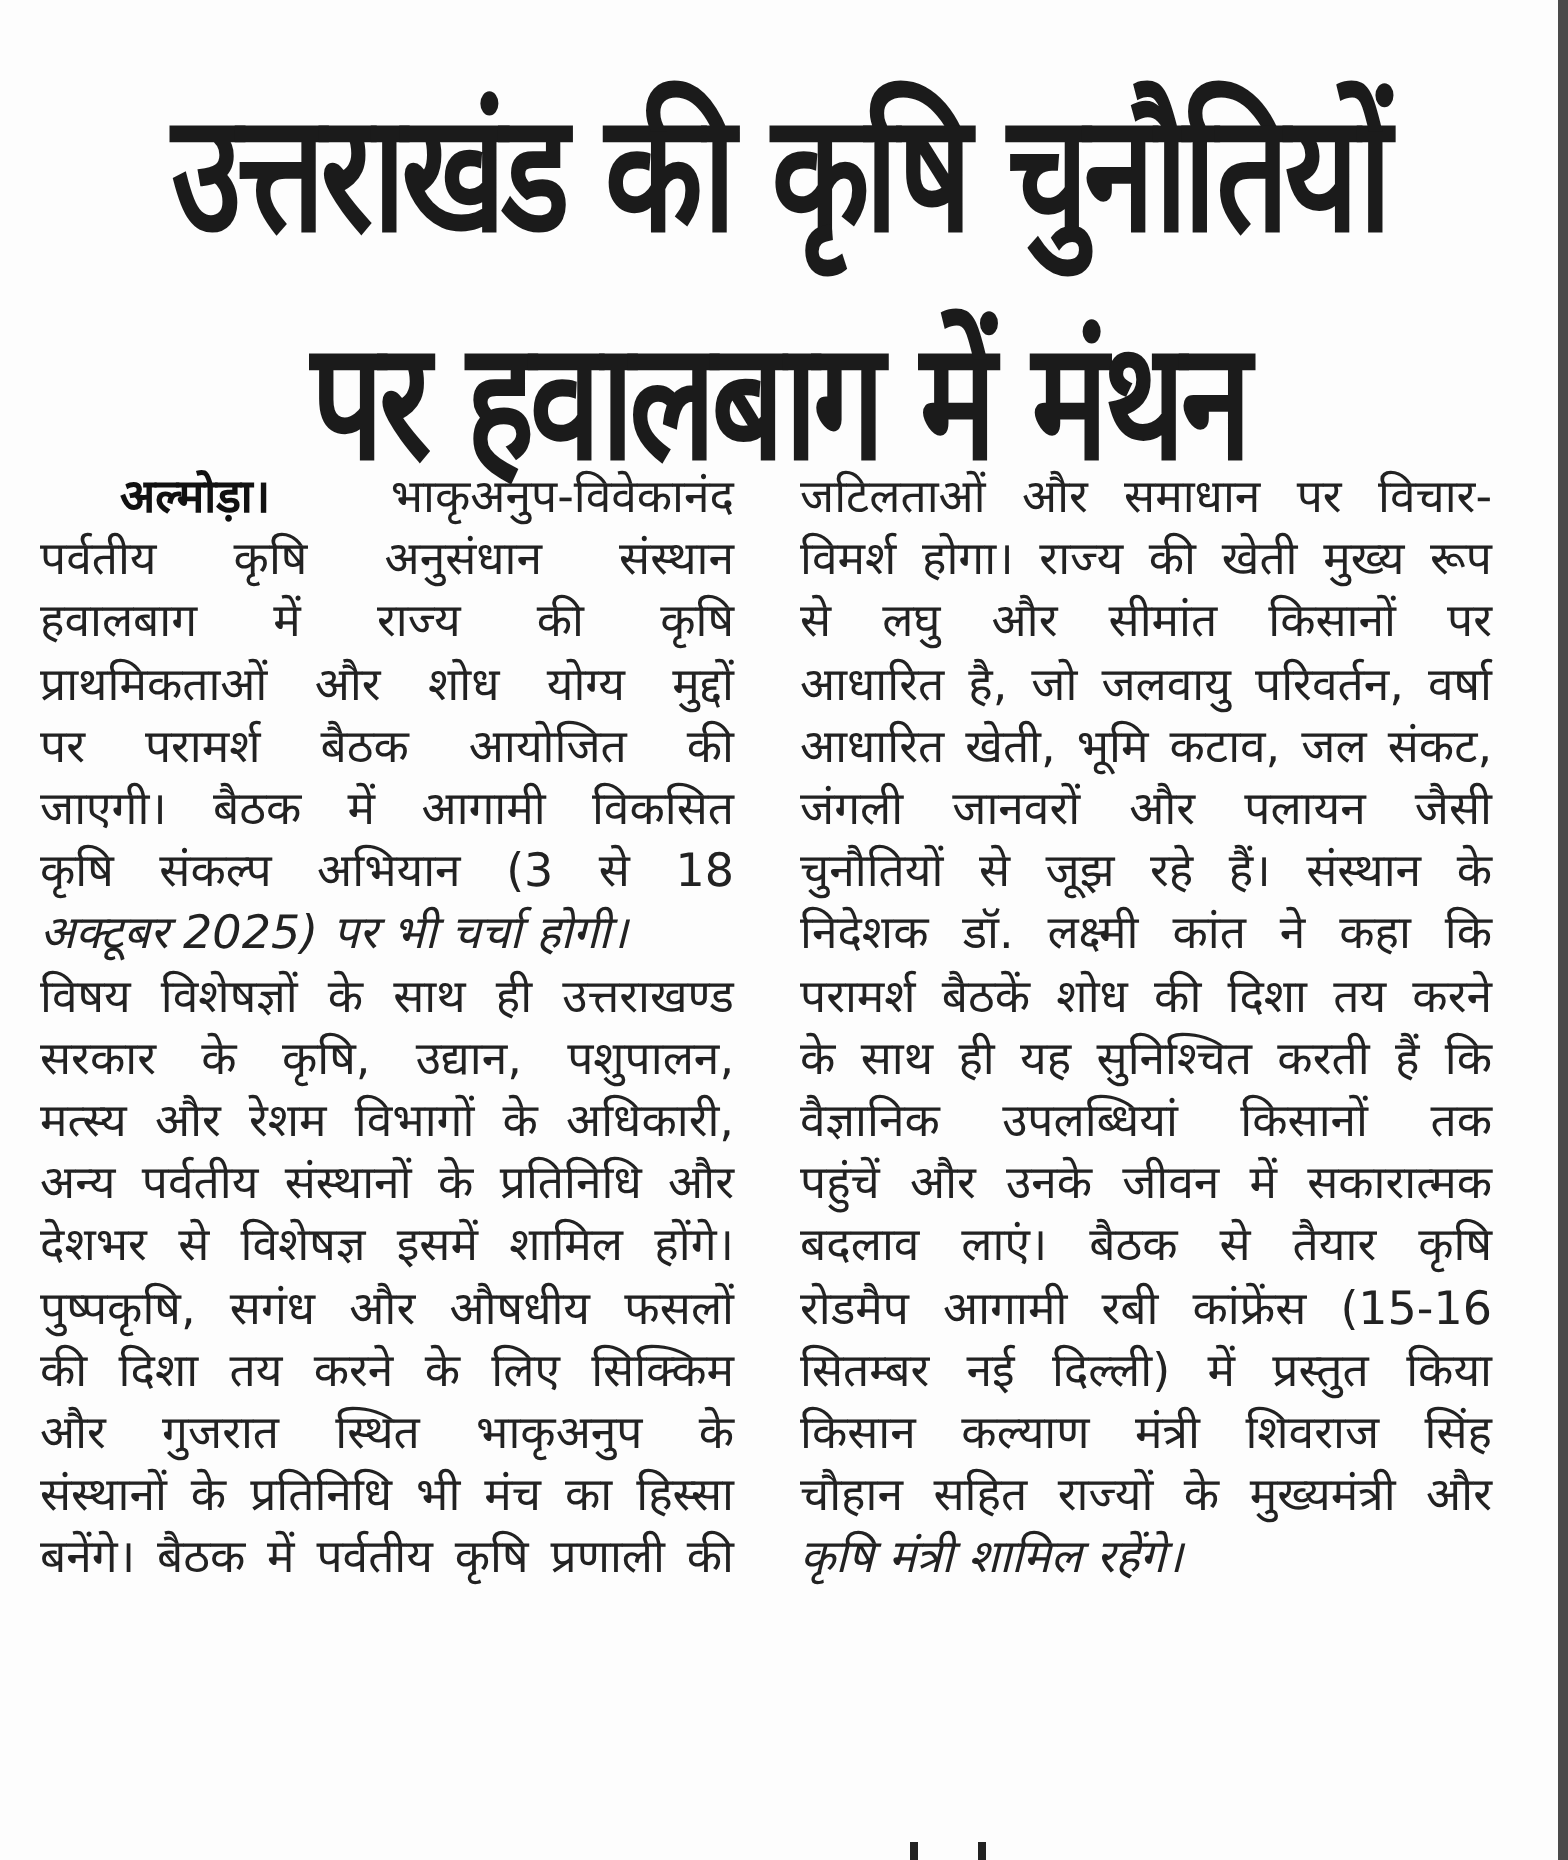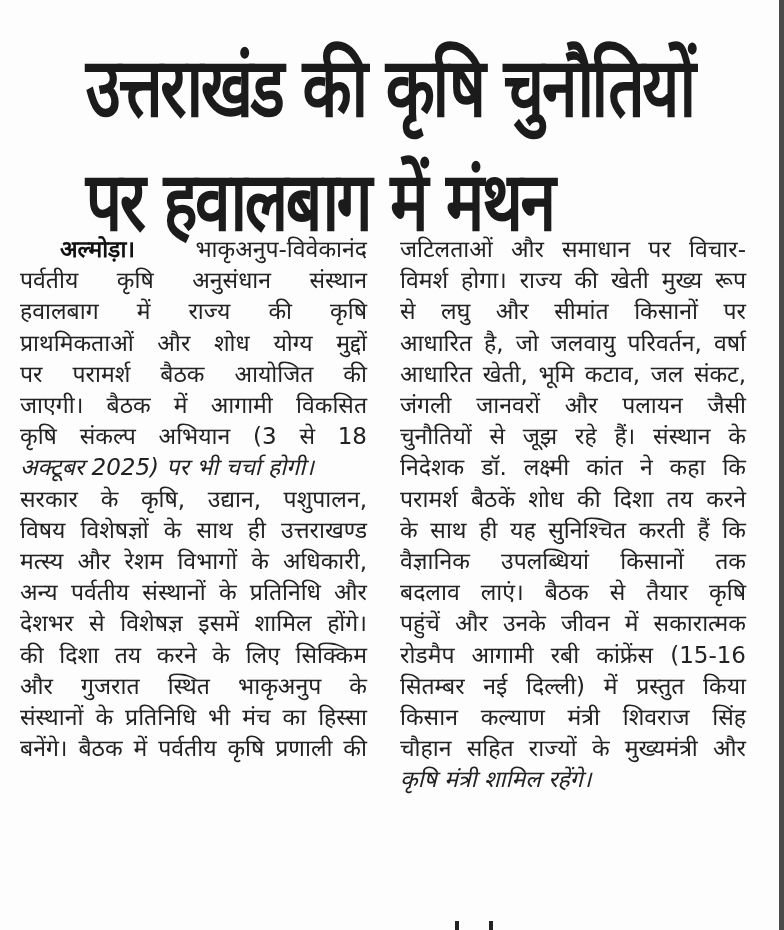--- a/index.html
+++ b/index.html
@@ -27,20 +27,21 @@
       right: 0; top: 0;
       width: 5px;
       height: 930px;
       background: #4a4a4a;
     }
     .headline {
       position: absolute;
       left: 0;
       top: 18px;
       width: 779px;
+      text-align: center;
       font-family: "DejaVu Sans", sans-serif;
       font-weight: bold;
       color: #1b1b1b;
       line-height: 1;
     }
     .headline .line {
       display: block;
       font-size: 82px;
       letter-spacing: -3px;
       transform: scaleX(0.78);
@@ -105,45 +106,46 @@
       <span class="dateline">अल्मोड़ा।</span>
       <span>भाकृअनुप-विवेकानंद</span>
     </span>
     <span class="line-row">पर्वतीय कृषि अनुसंधान संस्थान</span>
     <span class="line-row">हवालबाग में राज्य की कृषि</span>
     <span class="line-row">प्राथमिकताओं और शोध योग्य मुद्दों</span>
     <span class="line-row">पर परामर्श बैठक आयोजित की</span>
     <span class="line-row">जाएगी। बैठक में आगामी विकसित</span>
     <span class="line-row">कृषि संकल्प अभियान (3 से 18</span>
     <span class="line-row last">अक्टूबर 2025) पर भी चर्चा होगी।</span>
+    <span class="line-row">विषय विशेषज्ञों के साथ ही उत्तराखण्ड</span>
     <span class="line-row">सरकार के कृषि, उद्यान, पशुपालन,</span>
-    <span class="line-row">विषय विशेषज्ञों के साथ ही उत्तराखण्ड</span>
     <span class="line-row">मत्स्य और रेशम विभागों के अधिकारी,</span>
     <span class="line-row">अन्य पर्वतीय संस्थानों के प्रतिनिधि और</span>
     <span class="line-row">देशभर से विशेषज्ञ इसमें शामिल होंगे।</span>
+    <span class="line-row">पुष्पकृषि, सगंध और औषधीय फसलों</span>
     <span class="line-row">की दिशा तय करने के लिए सिक्किम</span>
     <span class="line-row">और गुजरात स्थित भाकृअनुप के</span>
     <span class="line-row">संस्थानों के प्रतिनिधि भी मंच का हिस्सा</span>
     <span class="line-row">बनेंगे। बैठक में पर्वतीय कृषि प्रणाली की</span>
   </div>
 
   <div class="col col-right">
     <span class="line-row">जटिलताओं और समाधान पर विचार-</span>
     <span class="line-row">विमर्श होगा। राज्य की खेती मुख्य रूप</span>
     <span class="line-row">से लघु और सीमांत किसानों पर</span>
     <span class="line-row">आधारित है, जो जलवायु परिवर्तन, वर्षा</span>
     <span class="line-row">आधारित खेती, भूमि कटाव, जल संकट,</span>
     <span class="line-row">जंगली जानवरों और पलायन जैसी</span>
     <span class="line-row">चुनौतियों से जूझ रहे हैं। संस्थान के</span>
     <span class="line-row">निदेशक डॉ. लक्ष्मी कांत ने कहा कि</span>
     <span class="line-row">परामर्श बैठकें शोध की दिशा तय करने</span>
     <span class="line-row">के साथ ही यह सुनिश्चित करती हैं कि</span>
     <span class="line-row">वैज्ञानिक उपलब्धियां किसानों तक</span>
+    <span class="line-row">पहुंचें और उनके जीवन में सकारात्मक</span>
     <span class="line-row">बदलाव लाएं। बैठक से तैयार कृषि</span>
-    <span class="line-row">पहुंचें और उनके जीवन में सकारात्मक</span>
     <span class="line-row">रोडमैप आगामी रबी कांफ्रेंस (15-16</span>
     <span class="line-row">सितम्बर नई दिल्ली) में प्रस्तुत किया</span>
     <span class="line-row">किसान कल्याण मंत्री शिवराज सिंह</span>
     <span class="line-row">चौहान सहित राज्यों के मुख्यमंत्री और</span>
     <span class="line-row last">कृषि मंत्री शामिल रहेंगे।</span>
   </div>
 
   <div class="partial-glyph">
     <span></span><span></span>
   </div>

